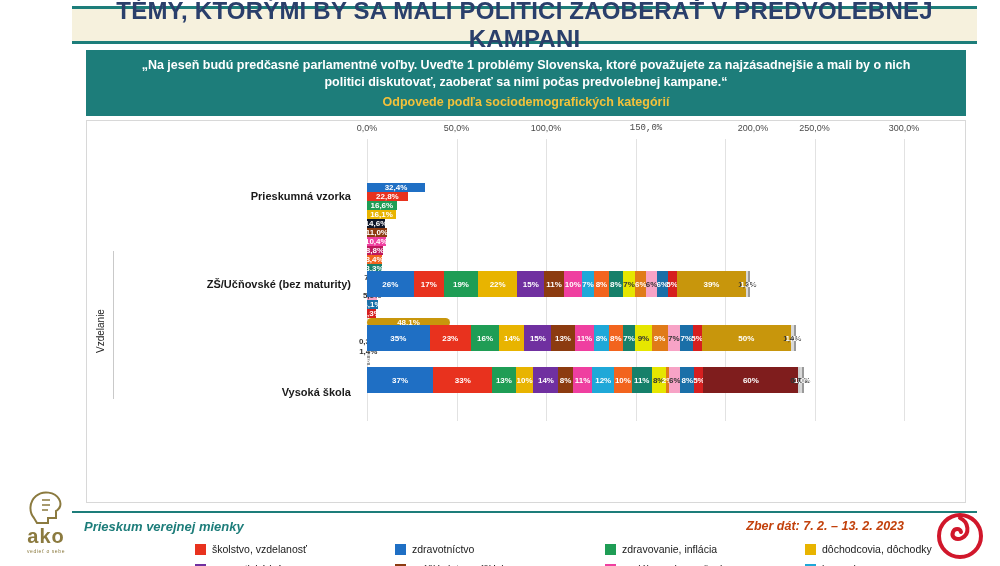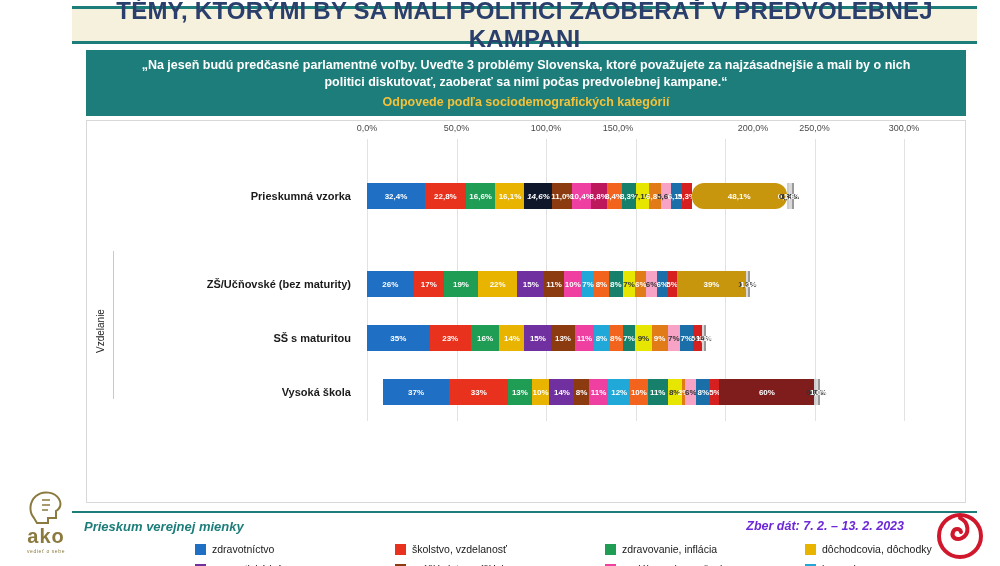--- a/index.html
+++ b/index.html
@@ -130,21 +130,21 @@
   #footer-rule {
     position: absolute; left: 72px; top: 511px; width: 905px; height: 2px;
     background: #1d7d7a;
   }
   #footer-left {
     position: absolute; left: 84px; top: 519px;
     font-size: 13px; font-style: italic; font-weight: bold; color: #1d7d7a;
   }
   #footer-right {
     position: absolute; right: 96px; top: 519px;
-    font-size: 12.5px; font-style: italic; font-weight: bold; color: #6d28d9;
+    font-size: 12.5px; font-style: italic; font-weight: bold; color: #c2410c;
   }
 
   
   #logo-ako {
     position: absolute; left: 14px; top: 490px; width: 64px; height: 66px;
     text-align: center;
   }
   #logo-ako .ako-word {
     font-size: 20px; font-weight: bold; color: #8b7a3f; letter-spacing: 1px;
     line-height: 1;
@@ -157,65 +157,65 @@
   }
 </style>
 </head>
 <body>
 
 <div id="title-bar">
   <div class="t">TÉMY, KTORÝMI BY SA MALI POLITICI ZAOBERAŤ V PREDVOLEBNEJ KAMPANI</div>
 </div>
 
 <div id="question-banner">
-  <div class="q">„Na jeseň budú predčasné parlamentné voľby. Uveďte 3 problémy Slovenska, ktoré považujete za najzásadnejšie a mali by o nich politici diskutovať, zaoberať sa nimi počas predvolebnej kampane.“</div>
+  <div class="q">„Na jeseň budú predčasné parlamentné voľby. Uveďte 1 problémy Slovenska, ktoré považujete za najzásadnejšie a mali by o nich politici diskutovať, zaoberať sa nimi počas predvolebnej kampane.“</div>
   <div class="sub">Odpovede podľa sociodemografických kategórií</div>
 </div>
 
 <div id="chart-panel">
 
   <div id="group-bracket"></div>
   <div id="group-label">Vzdelanie</div>
 
   <div class="axis-labels" id="axis-labels">
       <span style="left: 0px;">0,0%</span>
       <span style="left: 89.5px;">50,0%</span>
       <span style="left: 179px;">100,0%</span>
-      <span style="left: 251px;">150,0%</span>
+      <span style="left: 279px; font-family: Liberation Mono, monospace;">150,0%</span>
       <span style="left: 358px; margin-left: 28px;">200,0%</span>
       <span style="left: 447.5px;">250,0%</span>
       <span style="left: 537px;">300,0%</span>
     </div>
   <div class="plot" id="plot">
     <div class="plot-border-left"></div>
   <div class="gridline" style="left: 0px;"></div>
       <div class="gridline" style="left: 89.5px;"></div>
       <div class="gridline" style="left: 179px;"></div>
       <div class="gridline" style="left: 268.5px;"></div>
       <div class="gridline" style="left: 358px;"></div>
       <div class="gridline" style="left: 447.5px;"></div>
       <div class="gridline" style="left: 537px;"></div>
       <div class="cat-label" style="top: 51px; left: -278px;">Prieskumná vzorka</div>
-      <div class="bar-row" style="top: 44px;">
+      <div class="bar-row" style="top: 44px; flex-direction: column;">
         <div class="seg" title="zdravotníctvo" style="width: 57.996px; background: rgb(31, 111, 196);">32,4%</div>
         <div class="seg" title="školstvo, vzdelanosť" style="width: 40.812px; background: rgb(232, 50, 30);">22,8%</div>
         <div class="seg" title="zdražovanie, inflácia" style="width: 29.714px; background: rgb(31, 157, 85);">16,6%</div>
         <div class="seg" title="dôchodcovia, dôchodky" style="width: 29px; background: rgb(232, 180, 0);">16,1%</div>
-        <div class="seg" title="energetická kríza" style="width: 28px; background: #0f172a; font-style: italic;">14,6%</div>
+        <div class="seg" title="energetická kríza" style="width: 18px; background: #0f172a;">14,6%</div>
         <div class="seg" title="zvýšiť platy, znížiť dane" style="width: 19.69px; background: rgb(140, 59, 16);">11,0%</div>
         <div class="seg" title="sociálne zabezpečenie" style="width: 18.616px; background: rgb(239, 63, 160);">10,4%</div>
         <div class="seg" title="korupcia" style="width: 15.752px; background: #be185d;">8,8%</div>
         <div class="seg" title="vojna na Ukrajine, bezpečnosť" style="width: 15.036px; background: rgb(242, 100, 30);">8,4%</div>
         <div class="seg" title="nezamestnanosť" style="width: 14.857px; background: rgb(22, 128, 106);">8,3%</div>
         <div class="seg dark" title="politická situácia, politici" style="width: 12.709px; background: rgb(230, 230, 0);">7,1%</div>
         <div class="seg" title="nezáujem o ľudí SR" style="width: 12.172px; background: rgb(224, 123, 24);">6,8%</div>
         <div class="seg dark" title="potraviny - sebestačnosť, ceny" style="width: 10.024px; background: rgb(247, 163, 198);">5,6%</div>
         <div class="seg" title="ekonomická kríza" style="width: 10.919px; background: rgb(26, 111, 168);">6,1%</div>
         <div class="seg" title="pomoc mladým rodinám" style="width: 9.487px; background: rgb(214, 31, 31);">5,3%</div>
-        <div class="seg" title="ostatné" style="width: 95px; background: rgb(200, 150, 12); border-radius: 12px;">48,1%</div>
+        <div class="seg" title="ostatné" style="width: 83px; background: rgb(200, 150, 12); border-radius: 12px;">48,1%</div>
         <div class="seg" title="nič" style="width: 0.358px; background: rgb(26, 26, 26);">0,2%</div>
         <div class="seg dark" title="všetko" style="width: 0.537px; background: rgb(255, 255, 255); border: 1px solid rgb(204, 204, 204);">0,3%</div>
         <div class="seg dark" title="neviem" style="width: 2.506px; background: rgb(217, 217, 217);">1,4%</div>
         <div class="seg" title="nechcem sa vyjadrovať" style="width: 2.864px; background: rgb(154, 154, 154);">1,6%</div>
       </div>
       <div class="cat-label" style="top: 139px; left: -278px;">ZŠ/Učňovské (bez maturity)</div>
       <div class="bar-row" style="top: 132px;">
         <div class="seg" title="zdravotníctvo" style="width: 46.54px; background: rgb(31, 111, 196);">26%</div>
         <div class="seg" title="školstvo, vzdelanosť" style="width: 30.43px; background: rgb(232, 50, 30);">17%</div>
         <div class="seg" title="zdražovanie, inflácia" style="width: 34.01px; background: rgb(31, 157, 85);">19%</div>
@@ -228,42 +228,42 @@
         <div class="seg" title="nezamestnanosť" style="width: 14.32px; background: rgb(22, 128, 106);">8%</div>
         <div class="seg dark" title="politická situácia, politici" style="width: 12.53px; background: rgb(230, 230, 0);">7%</div>
         <div class="seg" title="nezáujem o ľudí SR" style="width: 10.74px; background: rgb(224, 123, 24);">6%</div>
         <div class="seg dark" title="potraviny - sebestačnosť, ceny" style="width: 10.74px; background: rgb(247, 163, 198);">6%</div>
         <div class="seg" title="ekonomická kríza" style="width: 10.74px; background: rgb(26, 111, 168);">6%</div>
         <div class="seg" title="pomoc mladým rodinám" style="width: 8.95px; background: rgb(214, 31, 31);">5%</div>
         <div class="seg" title="ostatné" style="width: 69.81px; background: rgb(200, 150, 12); text-align: center;">39%</div>
         <div class="seg dark" title="neviem" style="width: 2.148px; background: rgb(217, 217, 217);">1,2%</div>
         <div class="seg" title="nechcem sa vyjadrovať" style="width: 1.969px; background: rgb(154, 154, 154);">1,1%</div>
       </div>
-      <div class="cat-label" style="top: 193px; left: -278px;">SŠ s maturitou</div>
       <div class="bar-row" style="top: 186px;">
         <div class="seg" title="zdravotníctvo" style="width: 62.65px; background: rgb(31, 111, 196);">35%</div>
         <div class="seg" title="školstvo, vzdelanosť" style="width: 41.17px; background: rgb(232, 50, 30);">23%</div>
         <div class="seg" title="zdražovanie, inflácia" style="width: 28.64px; background: rgb(31, 157, 85);">16%</div>
         <div class="seg" title="dôchodcovia, dôchodky" style="width: 25.06px; background: rgb(232, 180, 0);">14%</div>
         <div class="seg" title="energetická kríza" style="width: 26.85px; background: rgb(112, 48, 160);">15%</div>
         <div class="seg" title="zvýšiť platy, znížiť dane" style="width: 23.27px; background: rgb(140, 59, 16);">13%</div>
         <div class="seg" title="sociálne zabezpečenie" style="width: 19.69px; background: rgb(239, 63, 160);">11%</div>
         <div class="seg" title="korupcia" style="width: 14.32px; background: rgb(31, 168, 216);">8%</div>
         <div class="seg" title="vojna na Ukrajine, bezpečnosť" style="width: 14.32px; background: rgb(242, 100, 30);">8%</div>
         <div class="seg" title="nezamestnanosť" style="width: 12.53px; background: rgb(22, 128, 106);">7%</div>
         <div class="seg dark" title="politická situácia, politici" style="width: 16.11px; background: rgb(230, 230, 0);">9%</div>
         <div class="seg" title="nezáujem o ľudí SR" style="width: 16.11px; background: rgb(224, 123, 24);">9%</div>
         <div class="seg dark" title="potraviny - sebestačnosť, ceny" style="width: 12.53px; background: rgb(247, 163, 198);">7%</div>
         <div class="seg" title="ekonomická kríza" style="width: 12.53px; background: rgb(26, 111, 168);">7%</div>
         <div class="seg" title="pomoc mladým rodinám" style="width: 8.95px; background: rgb(214, 31, 31);">5%</div>
+        <div class="seg" title="ostatné" style="width: 89.5px; background: rgb(200, 150, 12);">50%</div>
         <div class="seg dark" title="neviem" style="width: 2.506px; background: rgb(217, 217, 217);">1,4%</div>
         <div class="seg" title="nechcem sa vyjadrovať" style="width: 1.969px; background: rgb(154, 154, 154);">1,1%</div>
       </div>
       <div class="cat-label" style="top: 247px; left: -278px;">Vysoká škola</div>
-      <div class="bar-row" style="top: 240px; padding-left: 16px;">
+      <div class="bar-row" style="top: 228px;">
         <div class="seg" title="zdravotníctvo" style="width: 66.23px; background: rgb(31, 111, 196);">37%</div>
         <div class="seg" title="školstvo, vzdelanosť" style="width: 59.07px; background: rgb(232, 50, 30);">33%</div>
         <div class="seg" title="zdražovanie, inflácia" style="width: 23.27px; background: rgb(31, 157, 85);">13%</div>
         <div class="seg" title="dôchodcovia, dôchodky" style="width: 17.9px; background: rgb(232, 180, 0);">10%</div>
         <div class="seg" title="energetická kríza" style="width: 25.06px; background: rgb(112, 48, 160);">14%</div>
         <div class="seg" title="zvýšiť platy, znížiť dane" style="width: 14.32px; background: rgb(140, 59, 16);">8%</div>
         <div class="seg" title="sociálne zabezpečenie" style="width: 19.69px; background: rgb(239, 63, 160);">11%</div>
         <div class="seg" title="korupcia" style="width: 21.48px; background: rgb(31, 168, 216);">12%</div>
         <div class="seg" title="vojna na Ukrajine, bezpečnosť" style="width: 17.9px; background: rgb(242, 100, 30);">10%</div>
         <div class="seg" title="nezamestnanosť" style="width: 19.69px; background: rgb(22, 128, 106);">11%</div>
@@ -274,26 +274,26 @@
         <div class="seg" title="pomoc mladým rodinám" style="width: 8.95px; background: rgb(214, 31, 31);">5%</div>
         <div class="seg" title="ostatné" style="width: 95px; background: #7f1d1d;">60%</div>
         <div class="seg dark" title="všetko" style="width: 0.537px; background: rgb(255, 255, 255); border: 1px solid rgb(204, 204, 204);">0,3%</div>
         <div class="seg dark" title="neviem" style="width: 1.79px; background: rgb(217, 217, 217);">1,0%</div>
         <div class="seg" title="nechcem sa vyjadrovať" style="width: 1.79px; background: rgb(154, 154, 154);">1,0%</div>
       </div>
     </div>
 
   <div id="legend">
       <div class="lg-item">
+        <span class="lg-swatch" style="background: rgb(232, 50, 30);"></span>
+        <span class="lg-text">školstvo, vzdelanosť</span>
+      </div>
+      <div class="lg-item">
         <span class="lg-swatch" style="background: rgb(31, 111, 196);"></span>
         <span class="lg-text">zdravotníctvo</span>
-      </div>
-      <div class="lg-item">
-        <span class="lg-swatch" style="background: rgb(232, 50, 30);"></span>
-        <span class="lg-text">školstvo, vzdelanosť</span>
       </div>
       <div class="lg-item">
         <span class="lg-swatch" style="background: rgb(31, 157, 85);"></span>
         <span class="lg-text">zdravovanie, inflácia</span>
       </div>
       <div class="lg-item">
         <span class="lg-swatch" style="background: rgb(232, 180, 0);"></span>
         <span class="lg-text">dôchodcovia, dôchodky</span>
       </div>
       <div class="lg-item">

